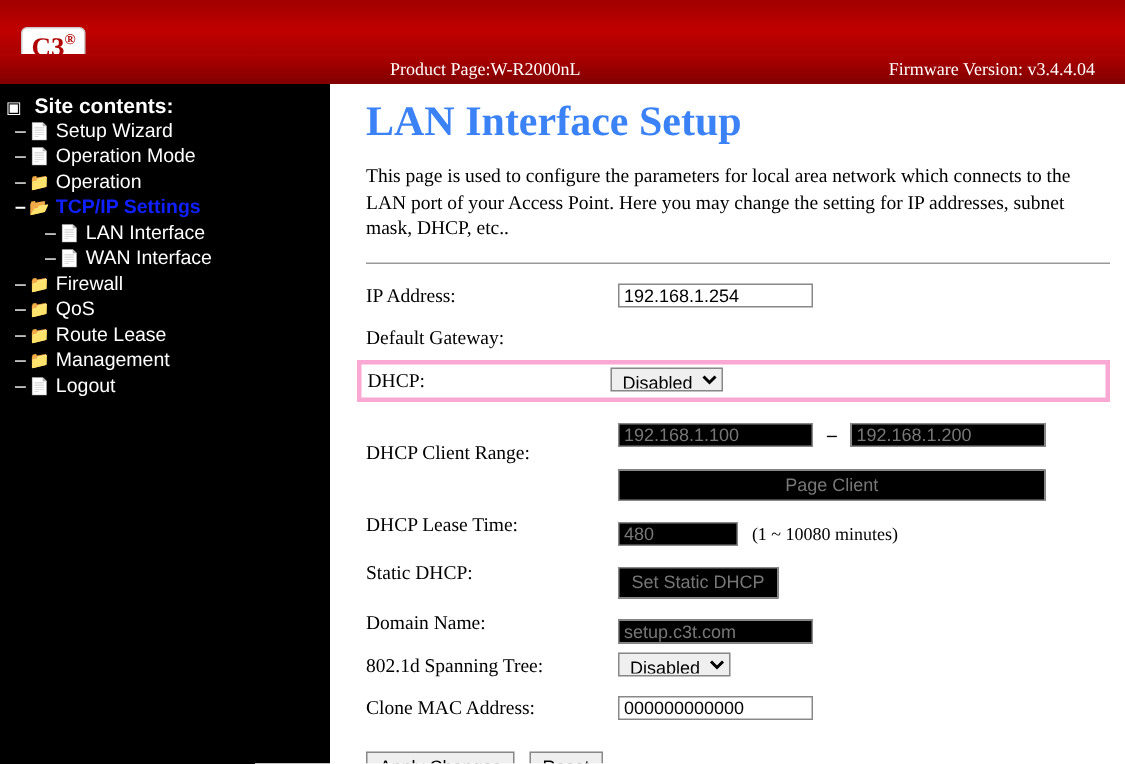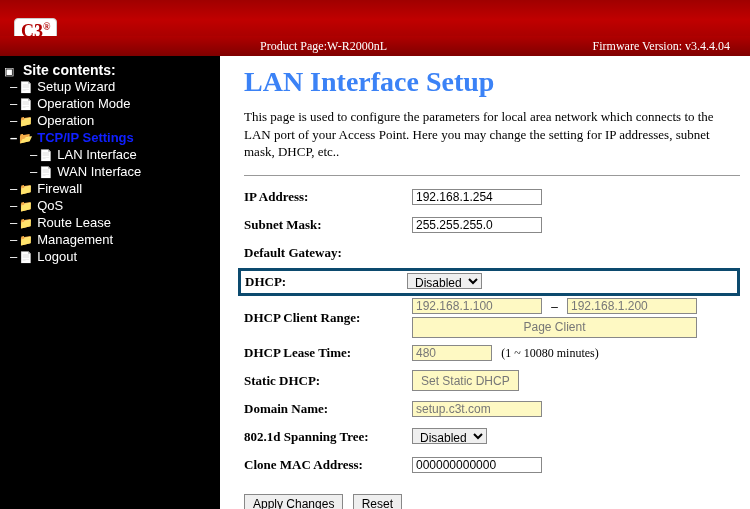--- a/index.html
+++ b/index.html
@@ -25,28 +25,28 @@
 .page-icon::before { content: "📄"; font-size: 11px; filter: grayscale(1); }
 .dash { color: #fff; margin-right: 2px; }
 .active-folder { color: #1020ff; font-weight: bold; }
 
 .content { flex: 1; padding: 10px 10px 10px 24px; overflow: hidden; position: relative; }
 .page-title { color: #3b82f6; font-size: 28px; font-weight: bold; font-family: "Times New Roman", serif; margin-bottom: 10px; }
 .page-desc { font-size: 13px; margin-bottom: 14px; line-height: 1.35; }
 hr { border: none; border-top: 1px solid #999; margin-bottom: 8px; }
 
 .form-row { display: flex; align-items: center; min-height: 26px; margin-bottom: 2px; }
-.form-label { width: 168px; font-weight: bold; font-size: 13px; }
+.form-label { width: 168px; font-weight: normal; font-size: 13px; }
 .form-field input[type=text], .form-field select { font-family: Liberation Sans, sans-serif; font-size: 12px; padding: 1px 3px; border: 1px solid #888; height: 16px; }
 .form-field input[type=text] { width: 130px; }
 .form-field .dash-sep { margin: 0 6px; font-weight: bold; }
 .form-field button, .actions button { font-family: Arial, sans-serif; font-size: 12px; padding: 1px 8px; height: 21px; border: 1px solid #888; background: #efefef; cursor: pointer; }
-.form-field .disabled, .disabled { background: #fef9c3; color: #777; }
+.form-field .disabled, .disabled { background: #000000; color: #777; margin-top: 12px; }
 .note { font-size: 12px; margin-left: 6px; }
-.highlight-box { border: 3px solid #0c4a6e; padding: 2px 4px; margin-left: -6px; }
+.highlight-box { border: 3px solid #f9a8d4; padding: 2px 4px; margin-left: -6px; }
 .actions { margin-top: 16px; }
 .actions button { margin-right: 6px; }
 .stacked { display: inline-flex; flex-direction: column; gap: 3px; }
 </style>
 </head>
 <body>
 
 <div class="header">
   <div class="logo">
     <span class="logo-box"><span>C3</span><span class="logo-reg">®</span></span>
@@ -78,24 +78,20 @@
   </div>
 
   <div class="content">
     <div class="page-title">LAN Interface Setup</div>
     <div class="page-desc">This page is used to configure the parameters for local area network which connects to the LAN port of your Access Point. Here you may change the setting for IP addresses, subnet mask, DHCP, etc..</div>
     <hr>
 
     <div class="form-row">
       <div class="form-label">IP Address:</div>
       <div class="form-field"><input type="text" value="192.168.1.254" style=""></div>
-    </div>
-    <div class="form-row">
-      <div class="form-label">Subnet Mask:</div>
-      <div class="form-field"><input type="text" value="255.255.255.0" style=""></div>
     </div>
     <div class="form-row">
       <div class="form-label">Default Gateway:</div>
     </div>
 
     <div class="form-row highlight-box">
       <div class="form-label" style="width:162px">DHCP:</div>
       <div class="form-field">
         <select><option>Disabled</option></select>
       </div>

